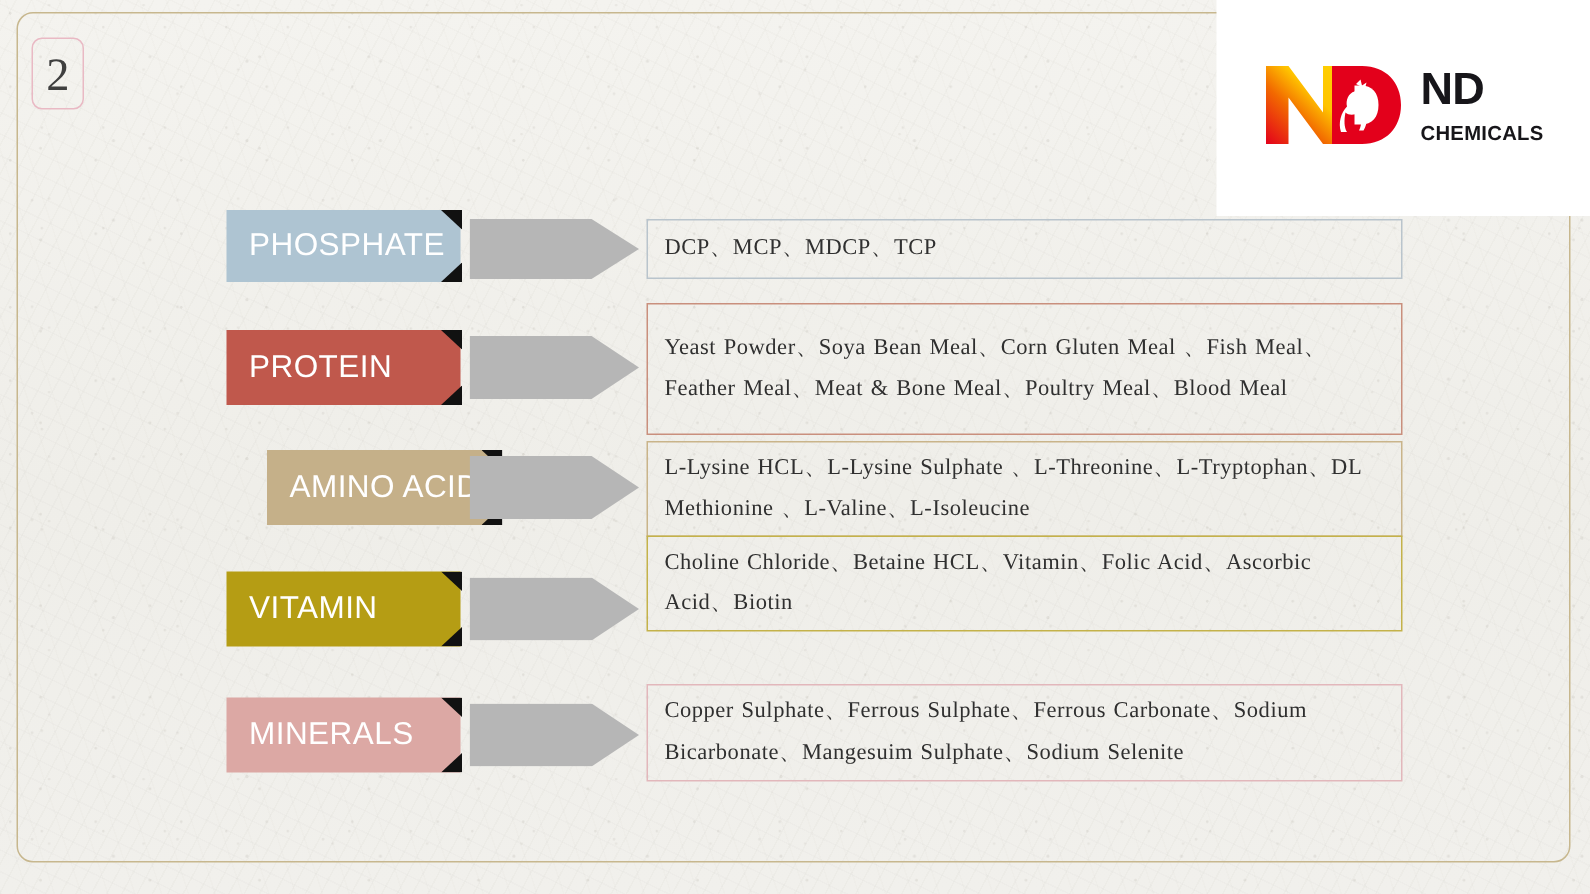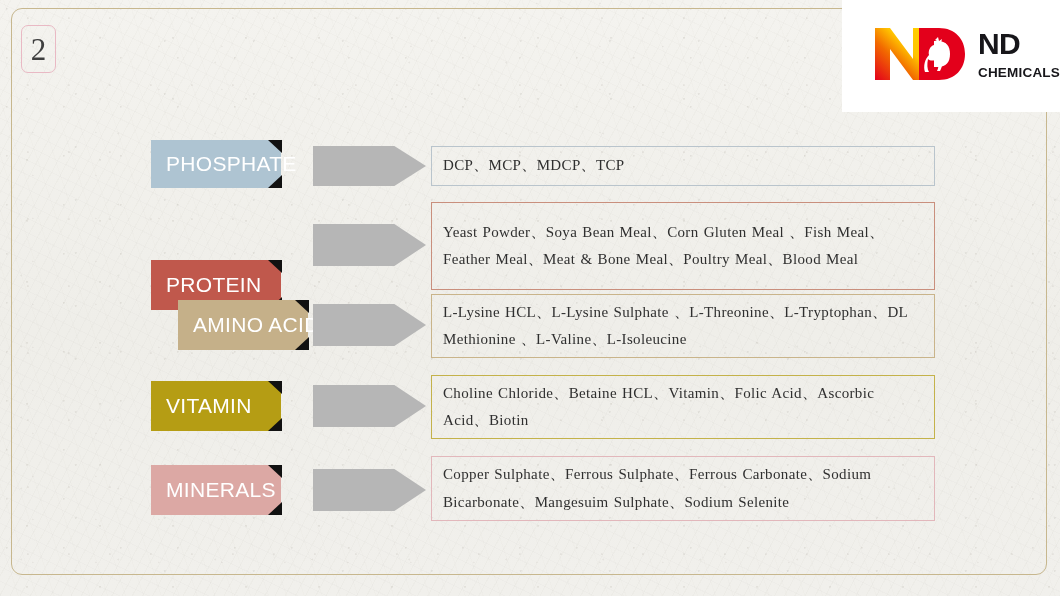--- a/index.html
+++ b/index.html
@@ -88,25 +88,26 @@
     color: #474747;
     white-space: nowrap;
   }
 
   
   #logo-block {
     position: absolute;
     right: 0;
     top: 0;
     width: 218px;
-    height: 112px;
+    height: 144px;
     background: #ffffff;
     display: flex;
     align-items: center;
-    justify-content: flex-end;
+    justify-content: flex-start;
+    padding-left: 31px;
   }
   #logo-inner {
     display: flex;
     align-items: center;
     gap: 9px;
     transform: translateY(-2px);
   }
   #logo-mark { display:block; }
   #logo-words {
     display: flex;
@@ -136,21 +137,21 @@
     left: 0;
     top: 0;
     width: 100%;
     height: 100%;
   }
   .row { position: absolute; left: 0; width: 100%; }
 
   .label-chip {
     position: absolute;
     left: 151px;
-    width: 130px;
+    width: 156px;
     display: flex;
     align-items: center;
     box-sizing: border-box;
     padding-left: 15px;
   }
   .label-text {
     font-family: "Liberation Sans", sans-serif;
     font-size: 21px;
     color: #ffffff;
     letter-spacing: 0.3px;
@@ -244,21 +245,21 @@
           <span class="label-text">PHOSPHATE</span>
           <span class="notch top"></span>
           <span class="notch bottom"></span>
         </div>
         <div class="arrow" style="top: 146px; height: 40px; background: rgb(182, 182, 182);"></div>
         <div class="content-box" style="top: 146px; height: 40px; border-color: rgb(185, 196, 204);">
           <div class="content-text">DCP、MCP、MDCP、TCP</div>
         </div>
       </div>
       <div class="row">
-        <div class="label-chip" style="top: 220px; height: 50px; background: rgb(192, 88, 76); margin-top: 40px;">
+        <div class="label-chip" style="top: 220px; height: 50px; background: rgb(192, 88, 76);">
           <span class="label-text">PROTEIN</span>
           <span class="notch top"></span>
           <span class="notch bottom"></span>
         </div>
         <div class="arrow" style="top: 224px; height: 42px; background: rgb(182, 182, 182);"></div>
         <div class="content-box" style="top: 202px; height: 88px; border-color: rgb(201, 143, 125);">
           <div class="content-text">Yeast Powder、Soya Bean Meal、Corn Gluten Meal 、Fish Meal、Feather Meal、Meat &amp; Bone Meal、Poultry Meal、Blood Meal</div>
         </div>
       </div>
       <div class="row">
@@ -272,21 +273,21 @@
           <div class="content-text">L-Lysine HCL、L-Lysine Sulphate 、L-Threonine、L-Tryptophan、DL Methionine 、L-Valine、L-Isoleucine</div>
         </div>
       </div>
       <div class="row">
         <div class="label-chip" style="top: 381px; height: 50px; background: rgb(181, 157, 20);">
           <span class="label-text">VITAMIN</span>
           <span class="notch top"></span>
           <span class="notch bottom"></span>
         </div>
         <div class="arrow" style="top: 385px; height: 42px; background: rgb(182, 182, 182);"></div>
-        <div class="content-box" style="top: 375px; height: 64px; border-color: rgb(196, 178, 74);">
+        <div class="content-box" style="top: 357px; height: 64px; border-color: rgb(196, 178, 74);">
           <div class="content-text">Choline Chloride、Betaine HCL、Vitamin、Folic Acid、Ascorbic Acid、Biotin</div>
         </div>
       </div>
       <div class="row">
         <div class="label-chip" style="top: 465px; height: 50px; background: rgb(220, 168, 164);">
           <span class="label-text">MINERALS</span>
           <span class="notch top"></span>
           <span class="notch bottom"></span>
         </div>
         <div class="arrow" style="top: 469px; height: 42px; background: rgb(182, 182, 182);"></div>

